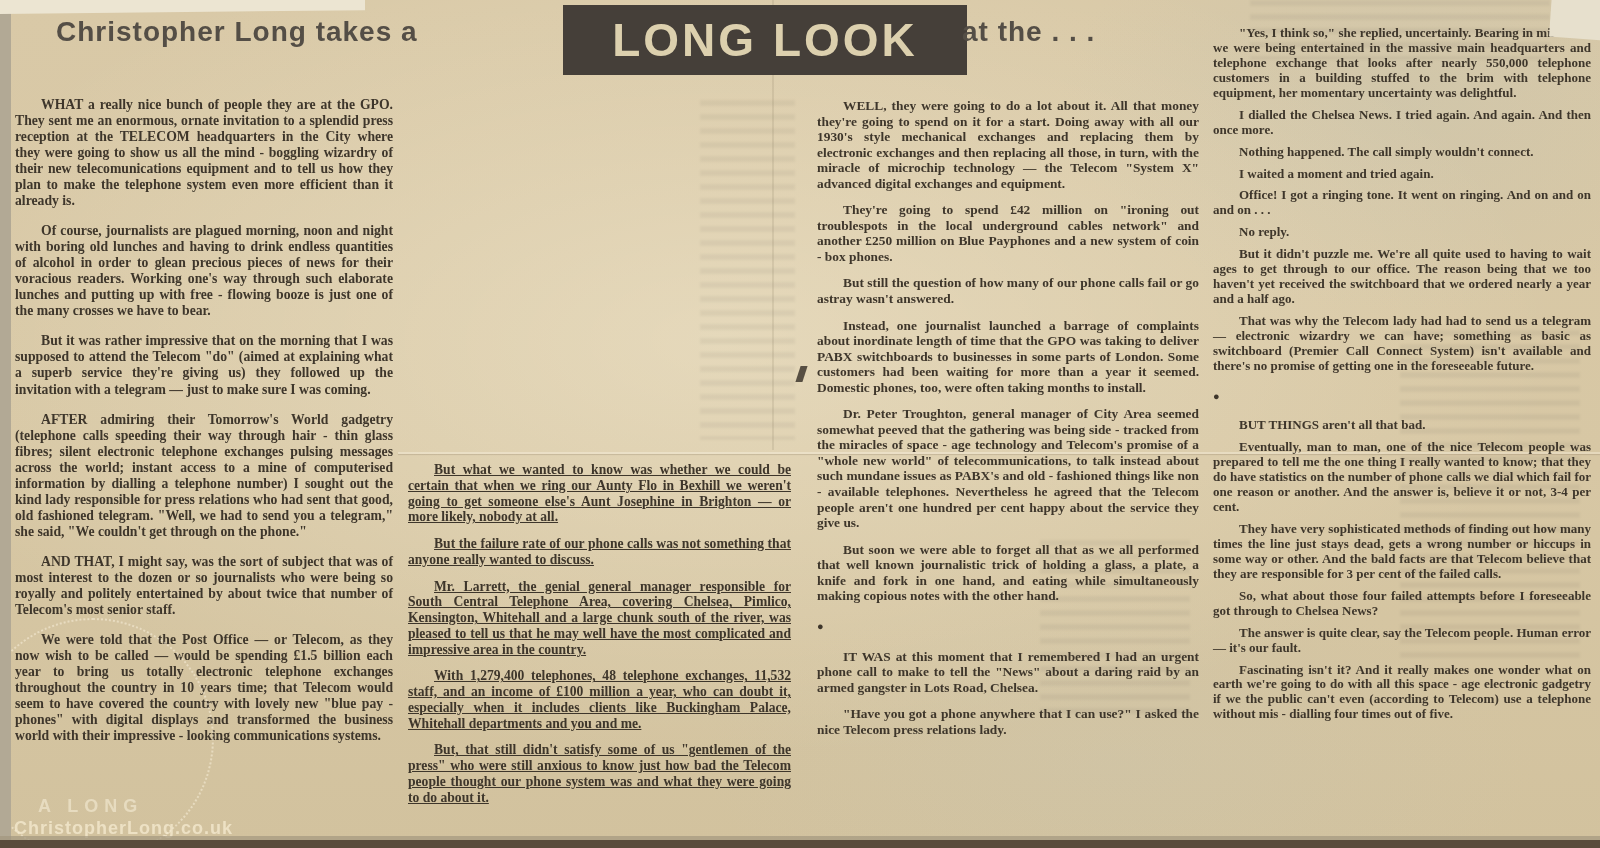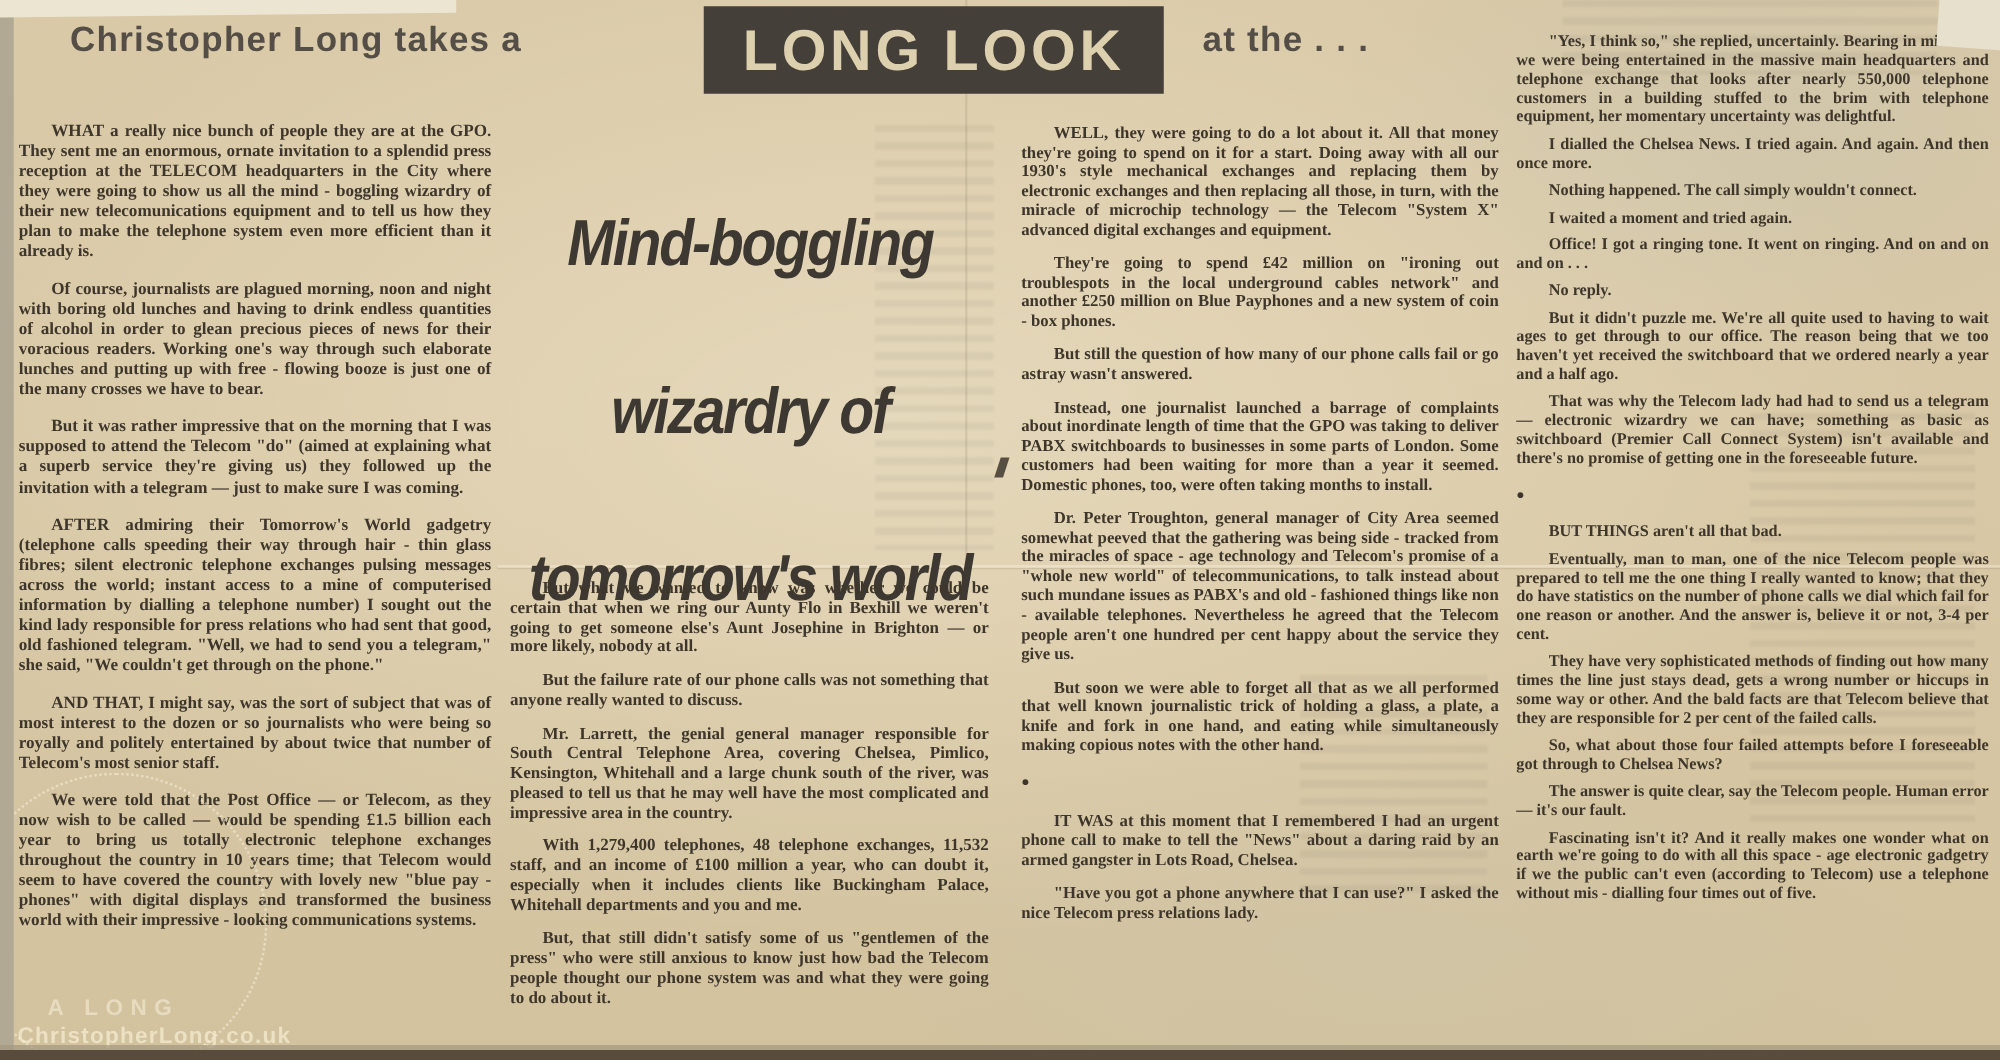--- a/index.html
+++ b/index.html
@@ -23,38 +23,38 @@
   .smudge{position:absolute;left:798px;top:366px;width:7px;height:16px;background:#3e372e;transform:skewX(-18deg);opacity:.85;}
   .ghost{position:absolute;opacity:.07;background:repeating-linear-gradient(180deg,#5c584e 0 6px,transparent 6px 14px);filter:blur(1px);}
   
   .kicker-left,.kicker-right{
     position:absolute;top:16px;font-family:"Liberation Sans",sans-serif;
     font-weight:700;font-size:28px;color:#544e46;letter-spacing:1px;white-space:nowrap;
   }
   .kicker-left{left:56px;}
   .kicker-right{left:962px;text-align:right;}
   .kicker-box{
-    position:absolute;left:563px;top:5px;width:368px;height:70px;
+    position:absolute;left:563px;top:5px;width:404px;height:70px;
     background:#453f39;color:#dcd0ae;display:flex;align-items:center;justify-content:center;
     font-family:"Liberation Sans",sans-serif;font-weight:700;font-size:46px;letter-spacing:3px;white-space:nowrap;
   }
   
   .headline{position:absolute;left:404px;top:128px;width:392px;text-align:center;color:#3d3831;}
   .headline .hl{
     font-family:"Liberation Sans",sans-serif;font-weight:700;font-style:italic;
     font-size:52px;letter-spacing:-2px;height:134px;display:flex;align-items:center;justify-content:center;
     transform:scaleX(.88);transform-origin:center;white-space:nowrap;
   }
   
   .col{position:absolute;color:#3e362b;font-weight:700;text-align:justify;}
   .col p{margin:0;text-indent:26px;text-align:justify;}
   #col1{left:15px;top:97px;width:378px;font-size:13.7px;line-height:1.17;}
   #col1 p{margin-bottom:14px;}
   #col2{left:408px;top:462px;width:383px;font-size:13.6px;line-height:1.16;}
-  #col2 p{margin-bottom:11px;}
+  #col2 p{margin-bottom:11px;text-decoration:underline;}
   #col3{left:817px;top:98px;width:382px;font-size:13.4px;line-height:1.16;}
   #col3 p{margin-bottom:11px;}
   #col4{left:1213px;top:26px;width:378px;font-size:13px;line-height:1.15;}
   #col4 p{margin-bottom:7px;}
   .bullet{display:block;text-align:center;text-indent:0 !important;font-size:11px;margin:16px 0 !important;letter-spacing:0;}
   
   .wm-circle{
     position:absolute;left:-28px;top:618px;width:238px;height:238px;border-radius:50%;
     border:2px dotted rgba(250,242,222,.65);opacity:.8;pointer-events:none;
   }
@@ -77,25 +77,20 @@
   <div class="ghost" style="left:1250px;top:0px;width:300px;height:60px;"></div>
   <div class="ghost" style="left:1400px;top:330px;width:180px;height:330px;"></div>
   <div class="crease-h"></div>
   <div class="crease-v"></div>
   <div class="smudge"></div>
 
   <div class="kicker-left">Christopher Long takes a</div>
   <div class="kicker-box">LONG LOOK</div>
   <div class="kicker-right">at the . . .</div>
 
-  <div class="headline">
-    <div class="hl">Mind-boggling</div>
-    <div class="hl">wizardry of</div>
-    <div class="hl">tomorrow's world</div>
-  </div>
 
   <div class="col" id="col1">
     <p>WHAT a really nice bunch of people they are at the GPO. They sent me an enormous, ornate invitation to a splendid press reception at the TELECOM headquarters in the City where they were going to show us all the mind - boggling wizardry of their new telecomunications equipment and to tell us how they plan to make the telephone system even more efficient than it already is.</p>
     <p>Of course, journalists are plagued morning, noon and night with boring old lunches and having to drink endless quantities of alcohol in order to glean precious pieces of news for their voracious readers. Working one's way through such elaborate lunches and putting up with free - flowing booze is just one of the many crosses we have to bear.</p>
     <p>But it was rather impressive that on the morning that I was supposed to attend the Telecom "do" (aimed at explaining what a superb service they're giving us) they followed up the invitation with a telegram — just to make sure I was coming.</p>
     <p>AFTER admiring their Tomorrow's World gadgetry (telephone calls speeding their way through hair - thin glass fibres; silent electronic telephone exchanges pulsing messages across the world; instant access to a mine of computerised information by dialling a telephone number) I sought out the kind lady responsible for press relations who had sent that good, old fashioned telegram. "Well, we had to send you a telegram," she said, "We couldn't get through on the phone."</p>
     <p>AND THAT, I might say, was the sort of subject that was of most interest to the dozen or so journalists who were being so royally and politely entertained by about twice that number of Telecom's most senior staff.</p>
     <p>We were told that the Post Office — or Telecom, as they now wish to be called — would be spending £1.5 billion each year to bring us totally electronic telephone exchanges throughout the country in 10 years time; that Telecom would seem to have covered the country with lovely new "blue pay - phones" with digital displays and transformed the business world with their impressive - looking communications systems.</p>
   </div>
 
@@ -124,21 +119,21 @@
     <p>I dialled the Chelsea News. I tried again. And again. And then once more.</p>
     <p>Nothing happened. The call simply wouldn't connect.</p>
     <p>I waited a moment and tried again.</p>
     <p>Office! I got a ringing tone. It went on ringing. And on and on and on . . .</p>
     <p>No reply.</p>
     <p>But it didn't puzzle me. We're all quite used to having to wait ages to get through to our office. The reason being that we too haven't yet received the switchboard that we ordered nearly a year and a half ago.</p>
     <p>That was why the Telecom lady had had to send us a telegram — electronic wizardry we can have; something as basic as switchboard (Premier Call Connect System) isn't available and there's no promise of getting one in the foreseeable future.</p>
     <p class="bullet">●</p>
     <p>BUT THINGS aren't all that bad.</p>
     <p>Eventually, man to man, one of the nice Telecom people was prepared to tell me the one thing I really wanted to know; that they do have statistics on the number of phone calls we dial which fail for one reason or another. And the answer is, believe it or not, 3-4 per cent.</p>
-    <p>They have very sophisticated methods of finding out how many times the line just stays dead, gets a wrong number or hiccups in some way or other. And the bald facts are that Telecom believe that they are responsible for 2 per cent of the failed calls.</p>
+    <p>They have very sophisticated methods of finding out how many times the line just stays dead, gets a wrong number or hiccups in some way or other. And the bald facts are that Telecom believe that they are responsible for 3 per cent of the failed calls.</p>
     <p>So, what about those four failed attempts before I foreseeable got through to Chelsea News?</p>
     <p>The answer is quite clear, say the Telecom people. Human error — it's our fault.</p>
     <p>Fascinating isn't it? And it really makes one wonder what on earth we're going to do with all this space - age electronic gadgetry if we the public can't even (according to Telecom) use a telephone without mis - dialling four times out of five.</p>
   </div>
 
   <div class="wm-circle"></div>
   <div class="wm-stamp">A LONG</div>
   <div class="wm-url">ChristopherLong.co.uk</div>
 
   <div class="edge-left"></div>

